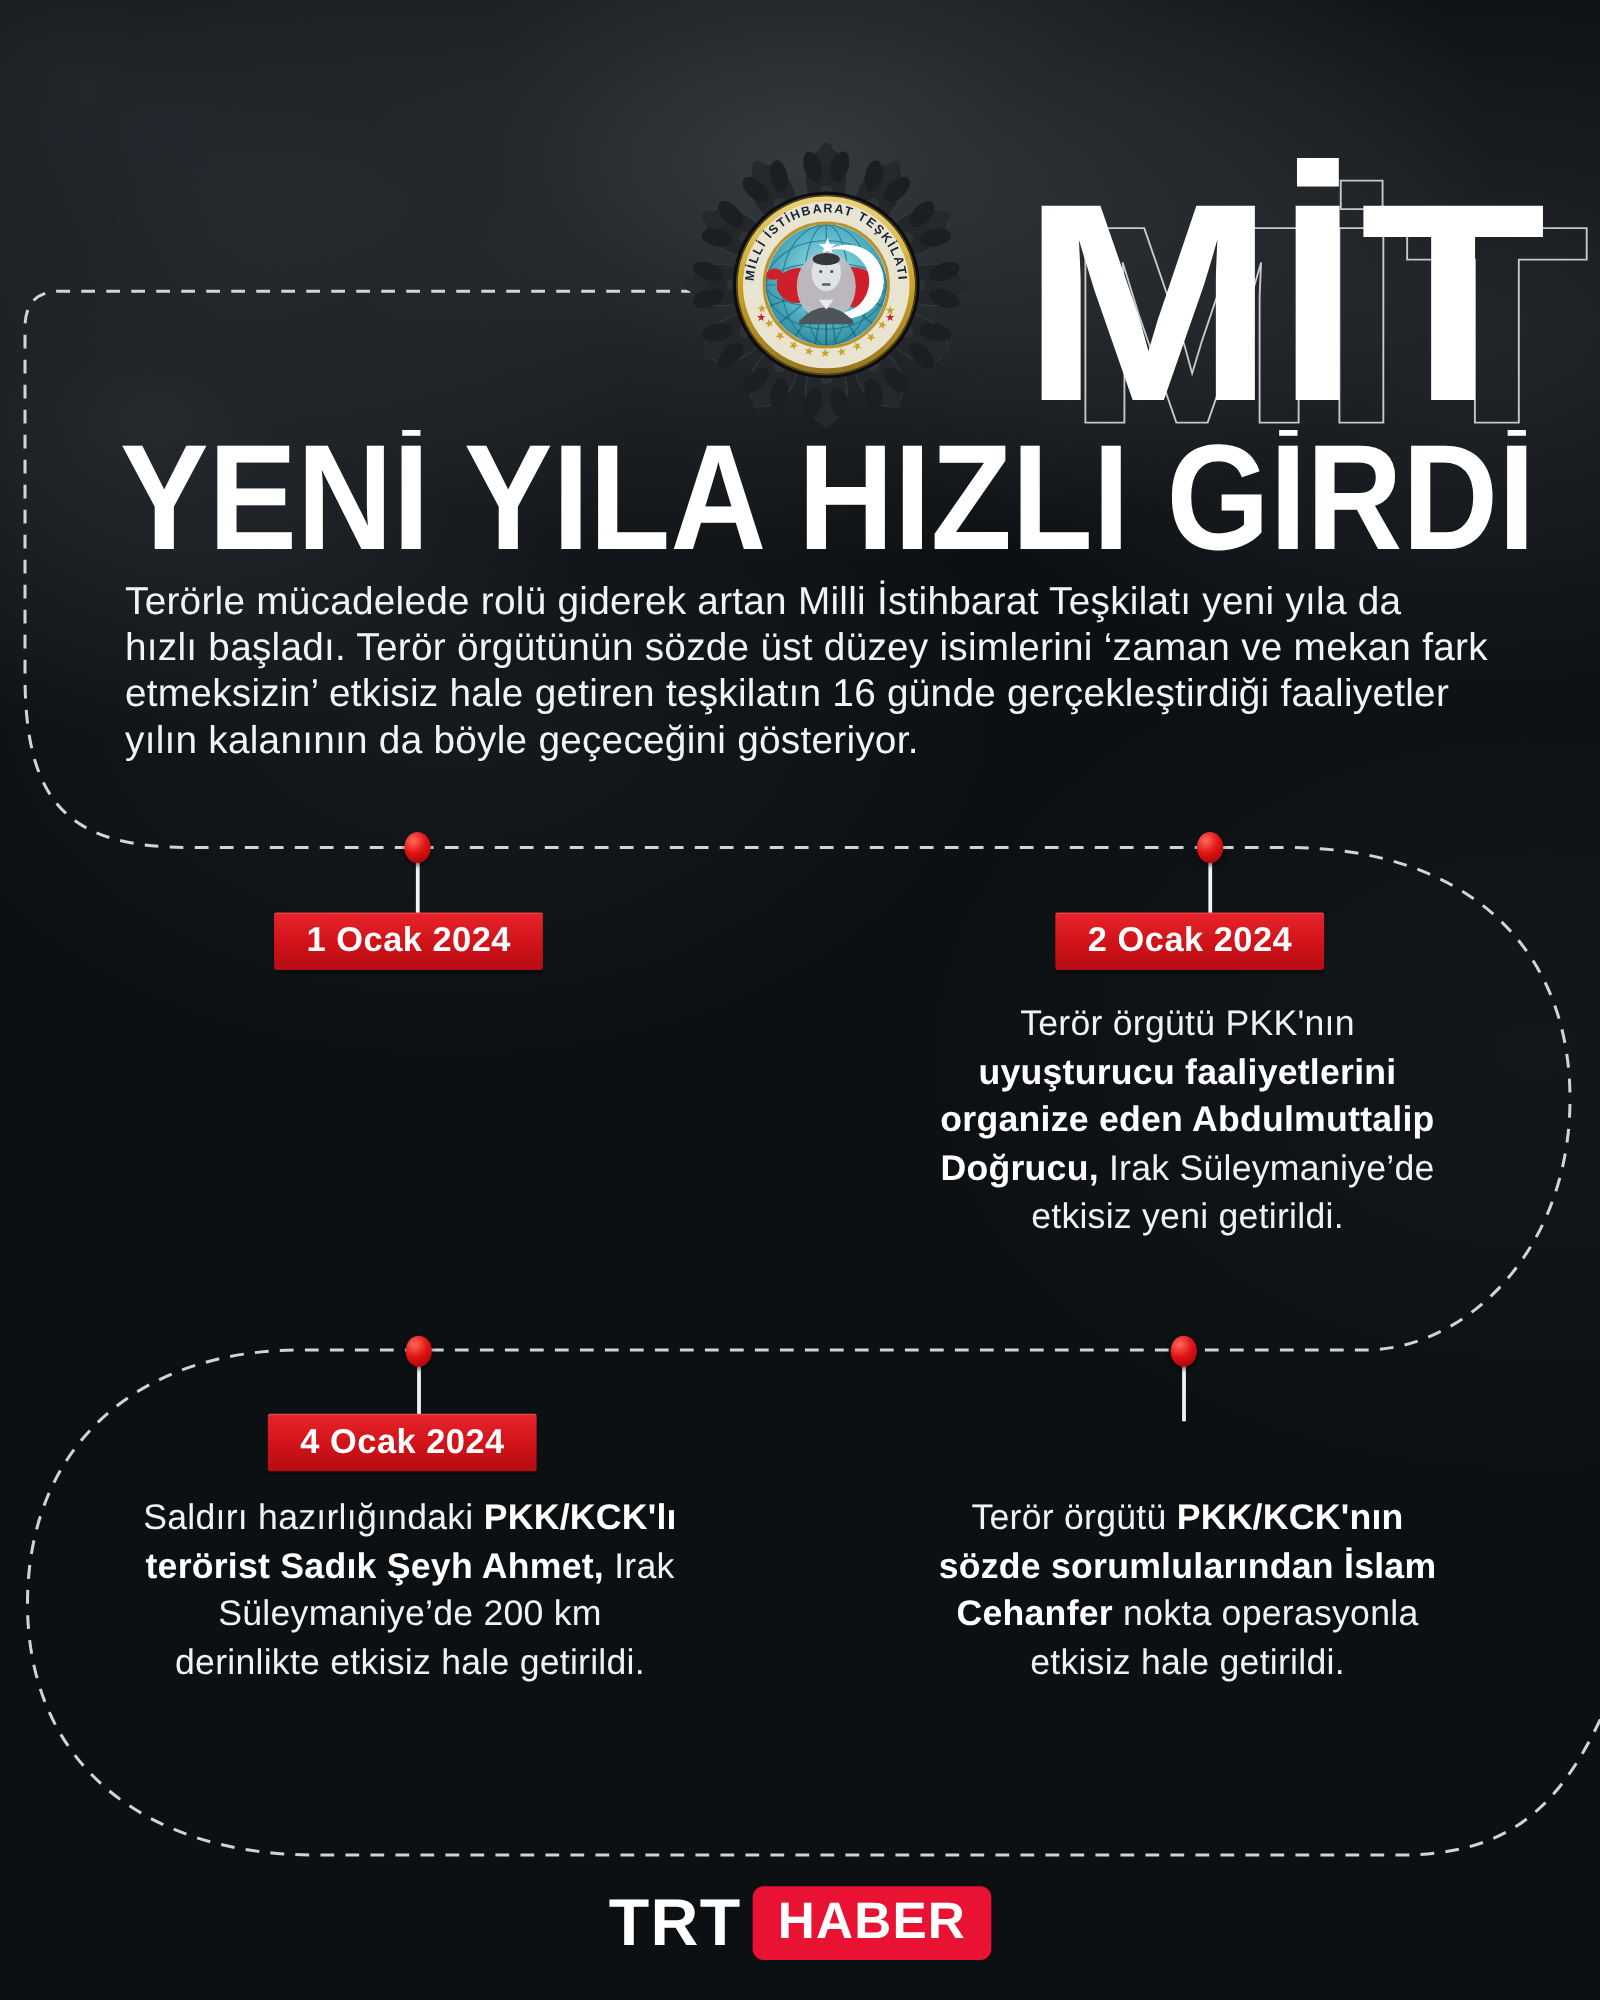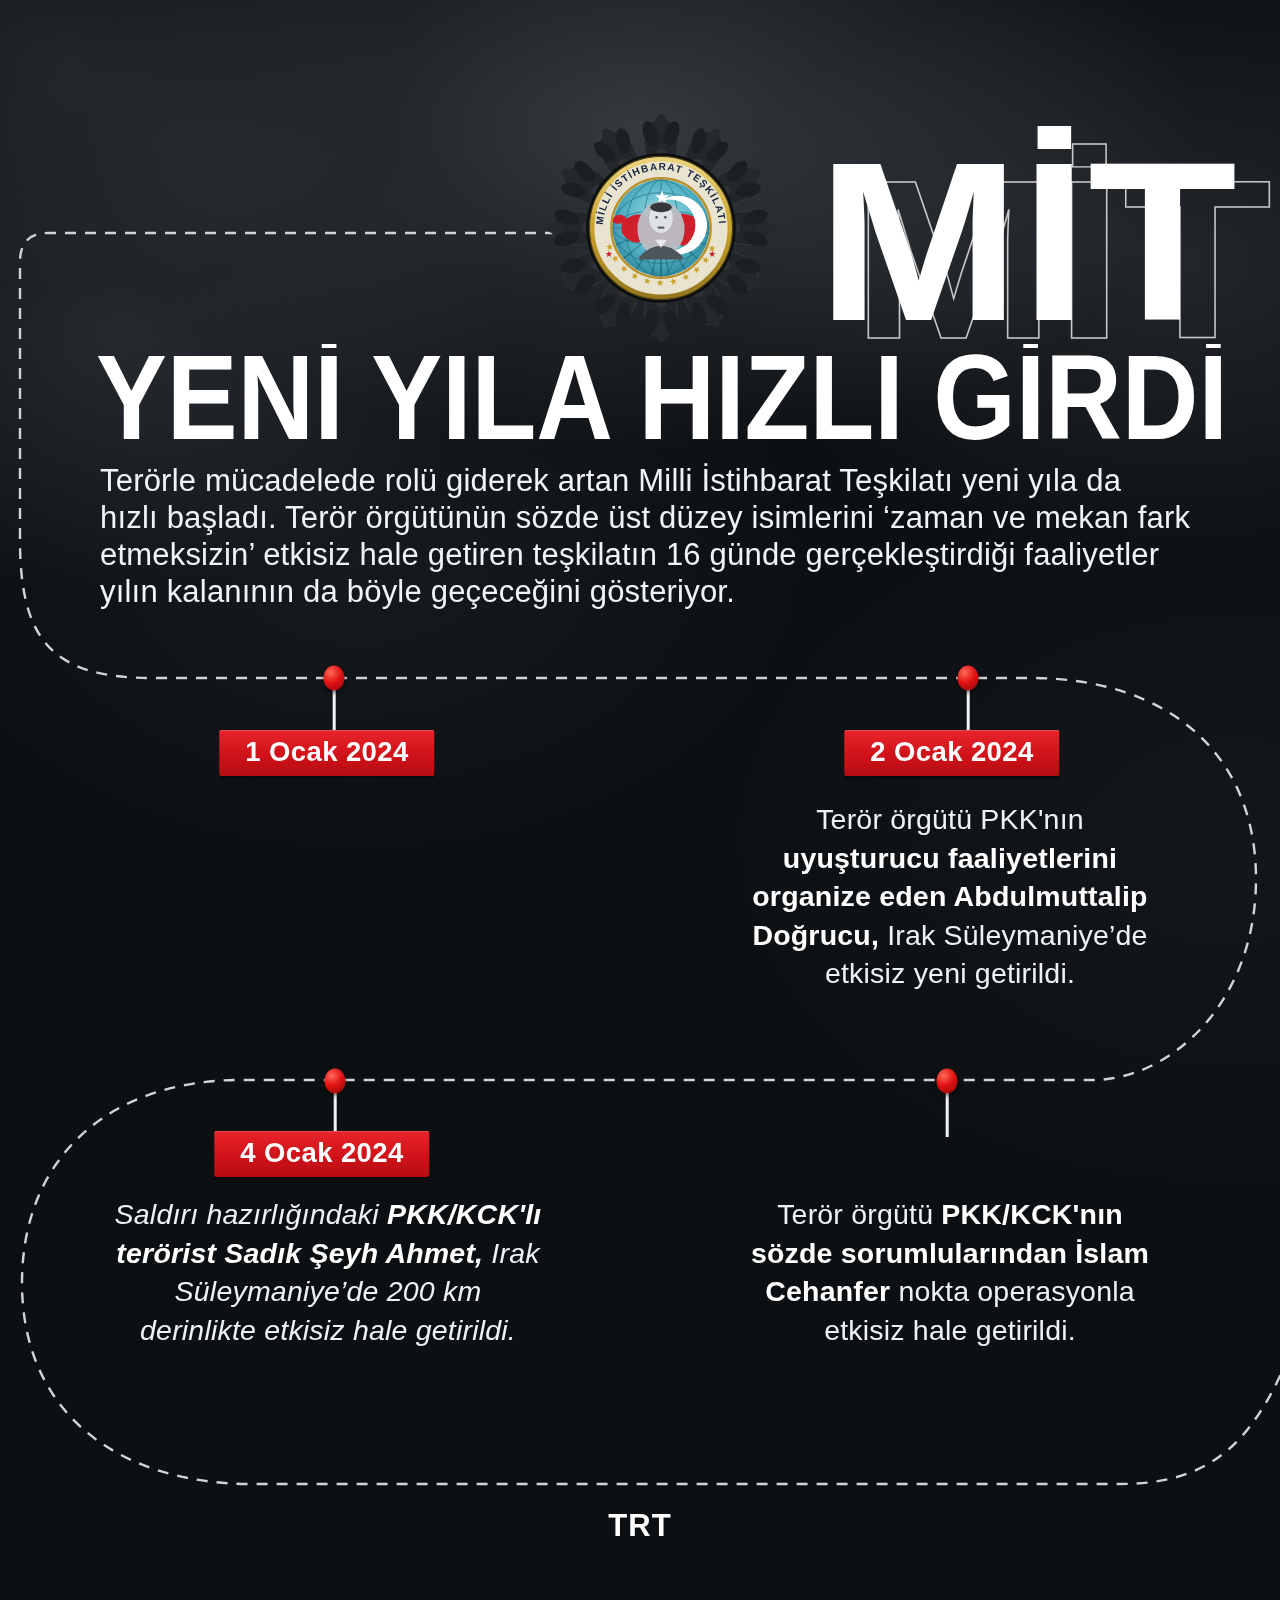--- a/index.html
+++ b/index.html
@@ -49,21 +49,21 @@
     box-shadow:0 3px 0 rgba(0,0,0,.35), inset 0 1px 0 rgba(255,255,255,.18);
   }
   .event{
     transform:translateX(-50%); width:580px; text-align:center;
     color:var(--text,#f0f1f2); font-size:28.5px; line-height:38.5px; white-space:pre-line;
     letter-spacing:.2px;
   }
   .event .b{font-weight:bold;color:#ffffff;}
   
   .trt-logo{left:640px; top:1508px; transform:translateX(-50%); display:flex; align-items:center; gap:9px;}
-  .trt-text{color:#ffffff; font-weight:bold; font-size:31px; letter-spacing:1px;}
+  .trt-text{color:#ffffff; font-weight:bold; font-size:53px; letter-spacing:1px;}
   .haber-box{
     background:var(--trt-red,#ea1232); color:#fff; font-weight:bold; font-size:41px;
     letter-spacing:1px; padding:4px 20px 8px; border-radius:9px;
   }
 </style>
 </head>
 <body>
 
 <div class="page">
 
@@ -215,26 +215,27 @@
 Doğrucu,</span><span> Irak Süleymaniye’de
 etkisiz yeni getirildi.</span></div>
 
   <div class="abs stem" style="left:335px;top:1091px;height:46px;"></div>
   <div class="abs stem" style="left:947px;top:1091px;height:46px;"></div>
   <div class="abs pin" style="left:335px;top:1081px;"></div>
   <div class="abs pin" style="left:947px;top:1081px;"></div>
 
   <div class="abs badge" style="left:322px;top:1131px;">4 Ocak 2024</div>
 
-  <div class="abs event" style="left:328px;top:1195px;font-style:italic;"><span>Saldırı hazırlığındaki </span><span class="b">PKK/KCK'lı
+  <div class="abs event" style="left:328px;top:1195px;"><span>Saldırı hazırlığındaki </span><span class="b">PKK/KCK'lı
 terörist Sadık Şeyh Ahmet,</span><span> Irak
 Süleymaniye’de 200 km
 derinlikte etkisiz hale getirildi.</span></div>
   <div class="abs event" style="left:950px;top:1195px;"><span>Terör örgütü </span><span class="b">PKK/KCK'nın
 sözde sorumlularından İslam
 Cehanfer</span><span> nokta operasyonla
 etkisiz hale getirildi.</span></div>
 
   <div class="abs trt-logo">
     <span class="trt-text">TRT</span>
+    <span class="haber-box">HABER</span>
   </div>
 
 </div>
 
 </body></html>

